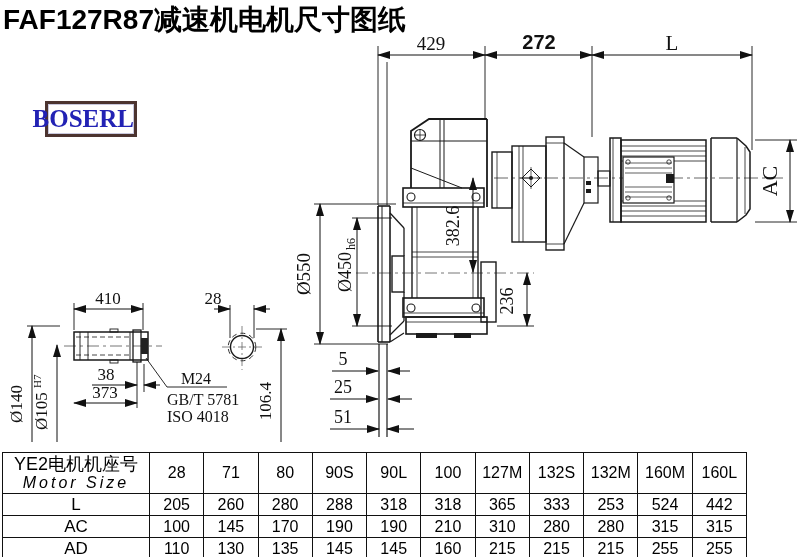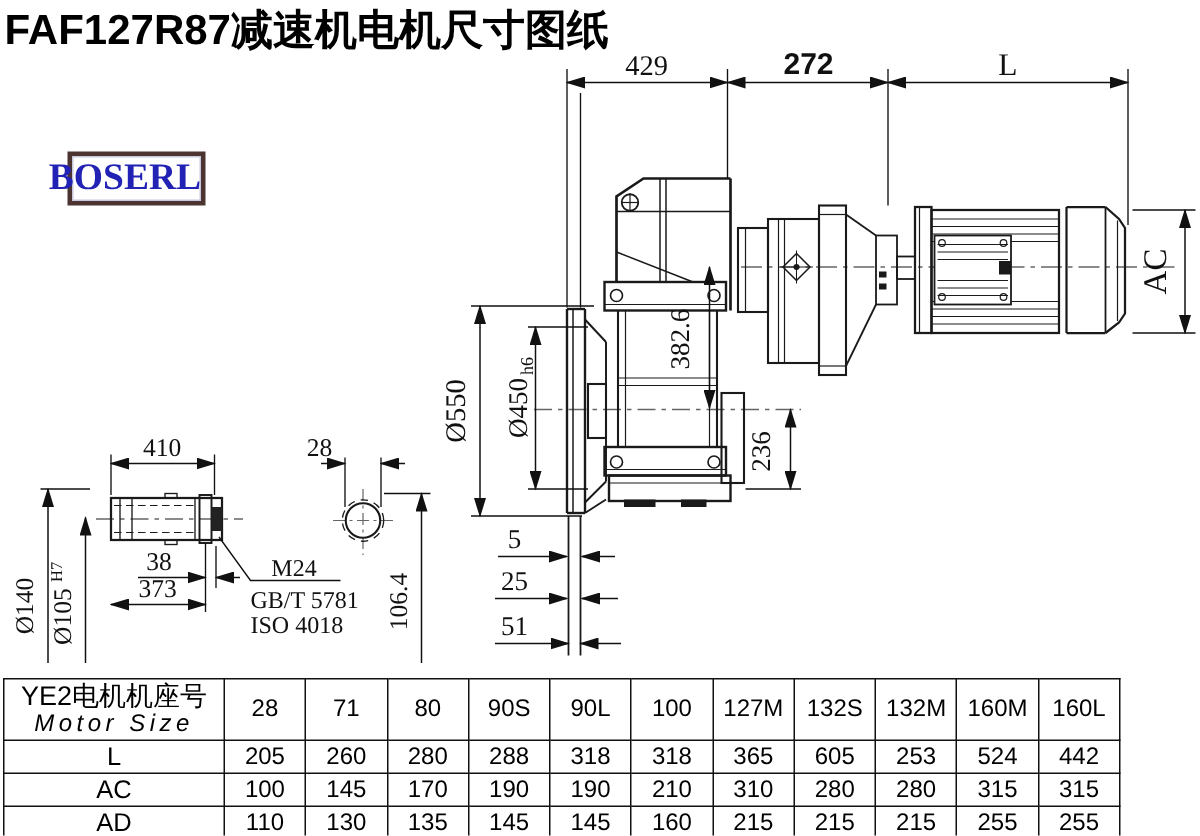--- a/index.html
+++ b/index.html
@@ -295,21 +295,21 @@
   </tr>
   <tr>
     <td class="lbl">L</td>
     <td>205</td>
     <td>260</td>
     <td>280</td>
     <td>288</td>
     <td>318</td>
     <td>318</td>
     <td>365</td>
-    <td>605</td>
+    <td>333</td>
     <td>253</td>
     <td>524</td>
     <td>442</td>
   </tr>
   <tr>
     <td class="lbl">AC</td>
     <td>100</td>
     <td>145</td>
     <td>170</td>
     <td>190</td>

